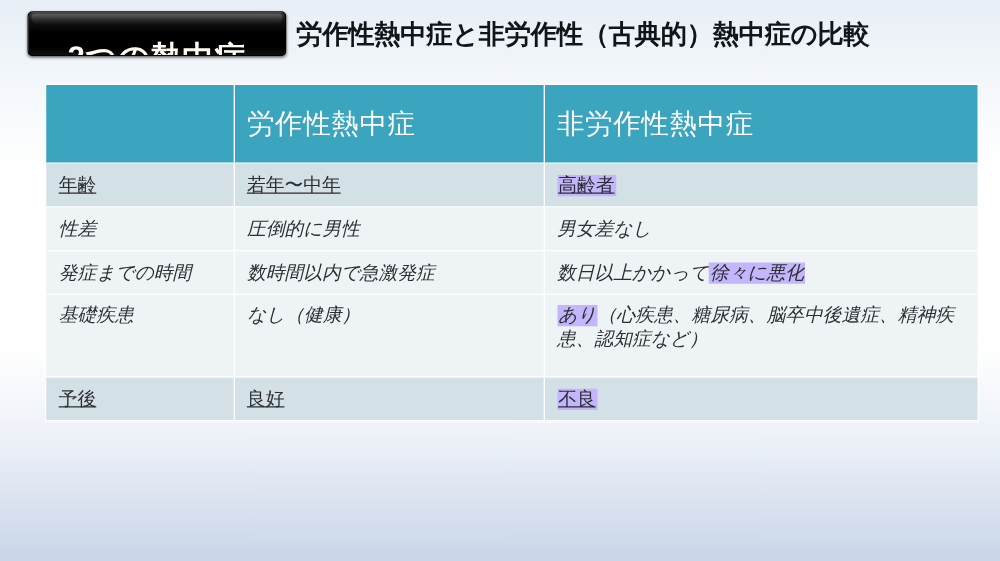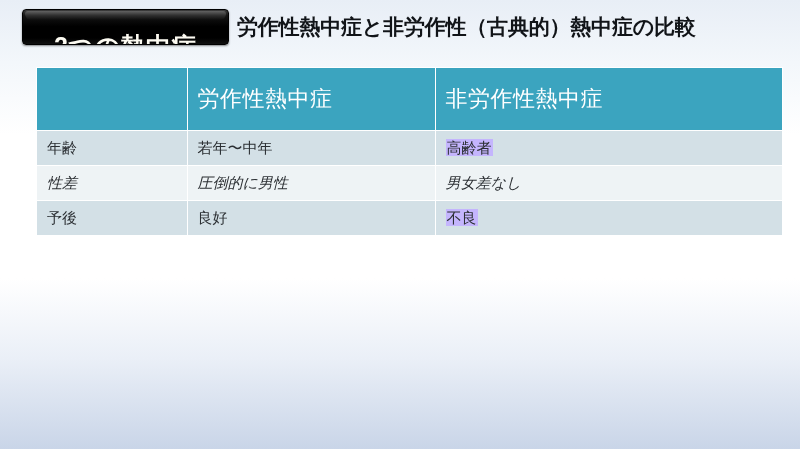--- a/index.html
+++ b/index.html
@@ -150,21 +150,21 @@
     text-align: center;
     height: 50px;
     border-right: 1px solid #e9f3f6;
     border-bottom: 1px solid #ffffff;
     letter-spacing: 0.5px;
   }
   thead th.hdr-blank {
     text-align: left;
   }
 
-  tbody tr.band-a td { background: #d3e0e6; }
+  tbody tr.band-a td { background: #d3e0e6; text-decoration: underline; }
   tbody tr.band-b td { background: #eef3f5; font-style: italic; }
 
   tbody td { height: 22px; }
 
   tr.tall td { height: 52px; vertical-align: top; padding-top: 7px; }
 
   .mark {
     background: #c4b5fd;
     color: #2b2f33;
     padding: 0 1px;
@@ -200,20 +200,30 @@
           <tr class="band-a">
             <td>年齢</td>
             <td><span>若年〜中年</span></td>
             <td><span class="mark">高齢者</span></td>
           </tr>
           <tr class="band-b">
             <td>性差</td>
             <td><span>圧倒的に男性</span></td>
             <td><span>男女差なし</span></td>
           </tr>
+          <tr class="band-b">
+            <td>発症までの時間</td>
+            <td><span>数時間以内で急激発症</span></td>
+            <td><span>数日以上かかって</span><span class="mark">徐々に悪化</span></td>
+          </tr>
+          <tr class="band-b tall">
+            <td>基礎疾患</td>
+            <td><span>なし（健康）</span></td>
+            <td><span class="mark">あり</span><span>（心疾患、糖尿病、脳卒中後遺症、精神疾患、認知症など）</span></td>
+          </tr>
           <tr class="band-a">
             <td>予後</td>
             <td><span>良好</span></td>
             <td><span class="mark">不良</span></td>
           </tr>
         </tbody>
     </table>
   </div>
 
 </div>

